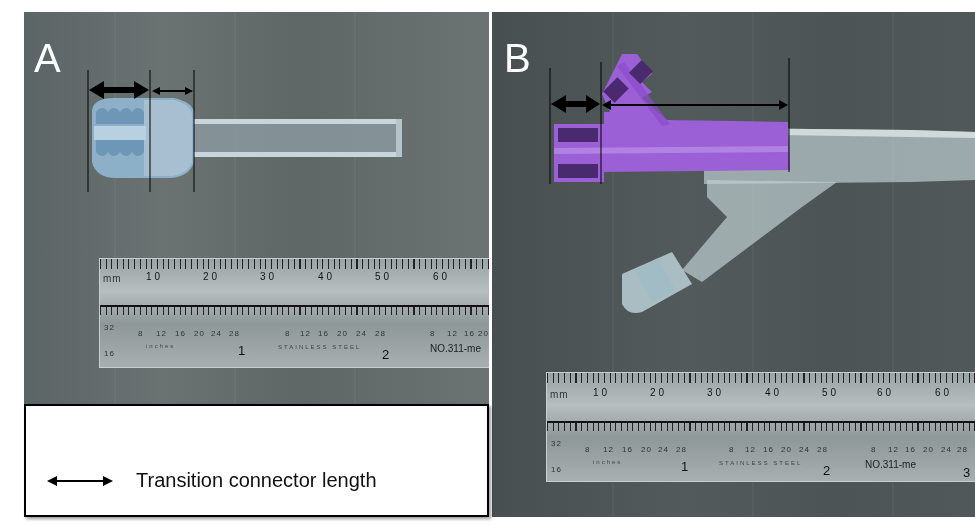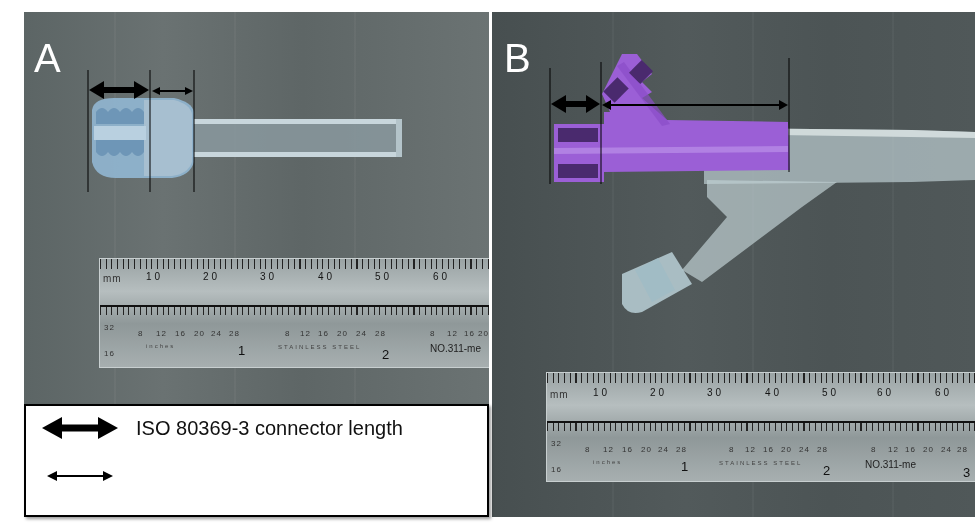--- a/index.html
+++ b/index.html
@@ -176,28 +176,21 @@
     <div class="small" style="left:4px;top:92px">16</div>
     <div class="inch" style="left:134px;top:86px">1</div>
     <div class="stamp" style="left:172px;top:87px">STAINLESS STEEL</div>
     <div class="inch" style="left:276px;top:90px">2</div>
     <div class="brand" style="left:318px;top:86px">NO.311-me</div>
     <div class="inch" style="left:416px;top:92px">3</div>
   </div>
 </div>
 
 <div class="legend">
-  <div class="legend-row" style="top:10px;left:14px">
-    <svg width="80" height="24">
-      <line x1="14" y1="12" x2="66" y2="12" stroke="#000" stroke-width="7"></line>
-      <polygon points="2,12 22,1 22,23" fill="#000"></polygon>
-      <polygon points="78,12 58,1 58,23" fill="#000"></polygon>
-    </svg>
-    <span class="legend-text" style="margin-left:16px">ISO 80369-3 connector length</span>
-  </div>
   <div class="legend-row" style="top:63px;left:20px">
     <svg width="68" height="14">
       <line x1="6" y1="7" x2="62" y2="7" stroke="#000" stroke-width="2"></line>
       <polygon points="1,7 11,2 11,12" fill="#000"></polygon>
       <polygon points="67,7 57,2 57,12" fill="#000"></polygon>
     </svg>
+    <span class="legend-text" style="margin-left:22px">Transition connector length</span>
   </div>
 </div>
 
 </body></html>

